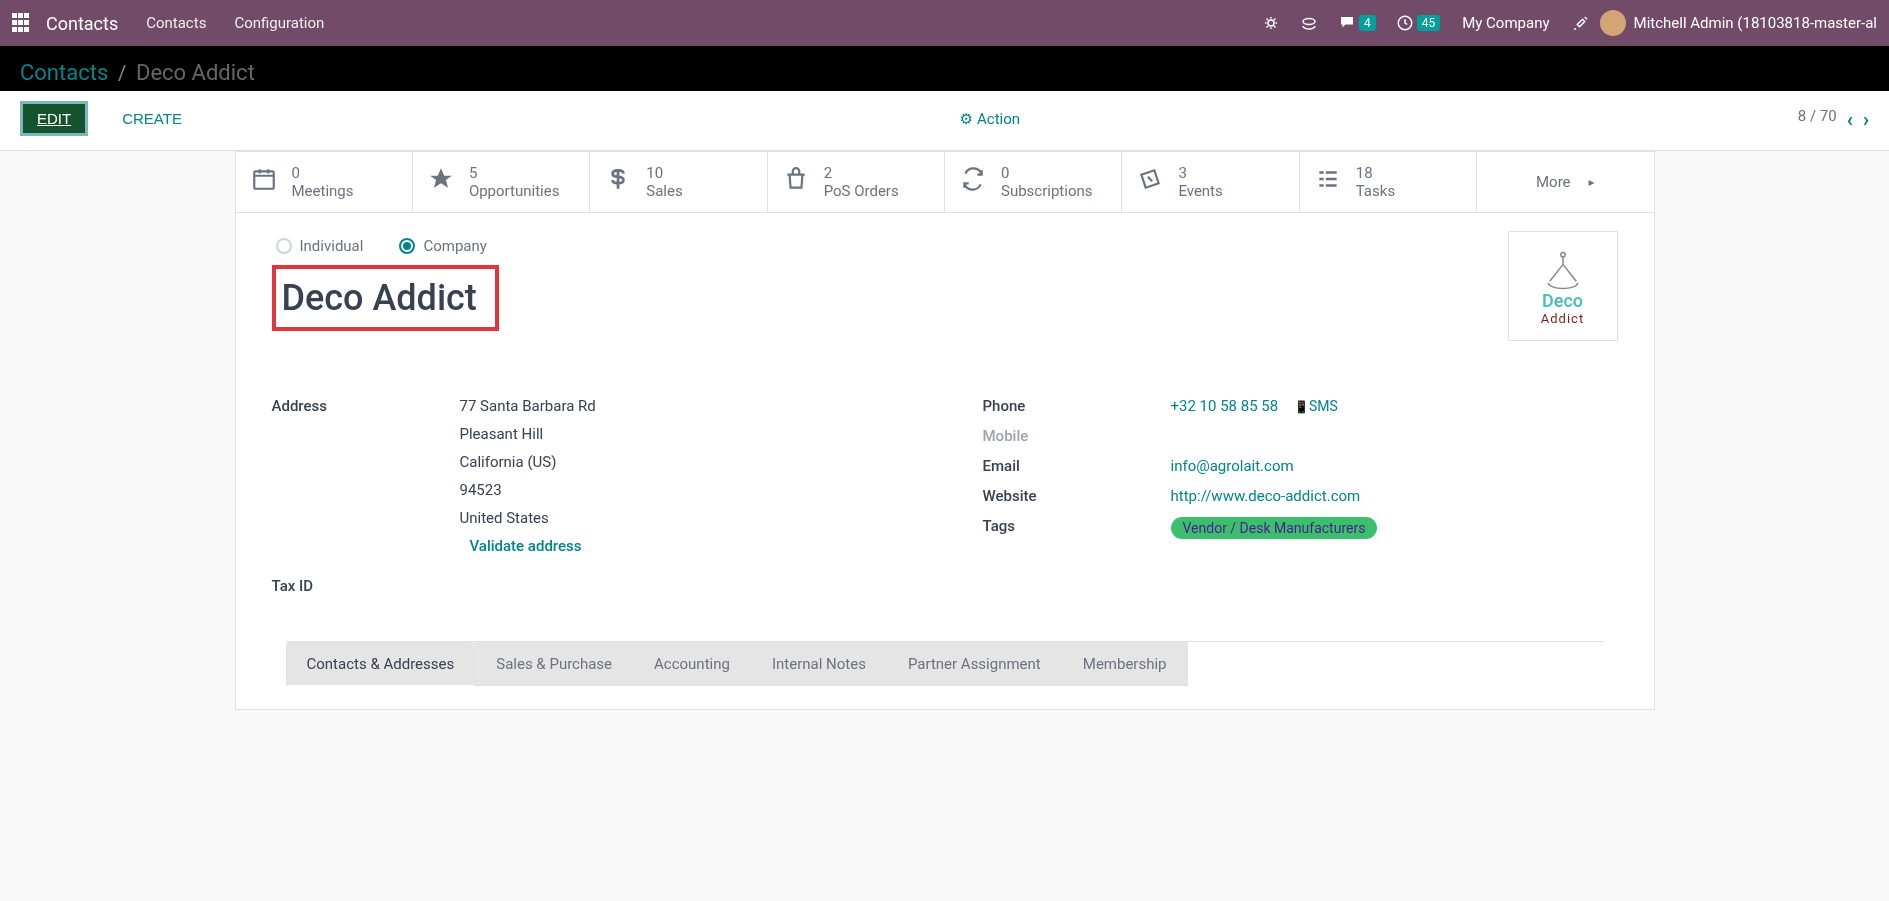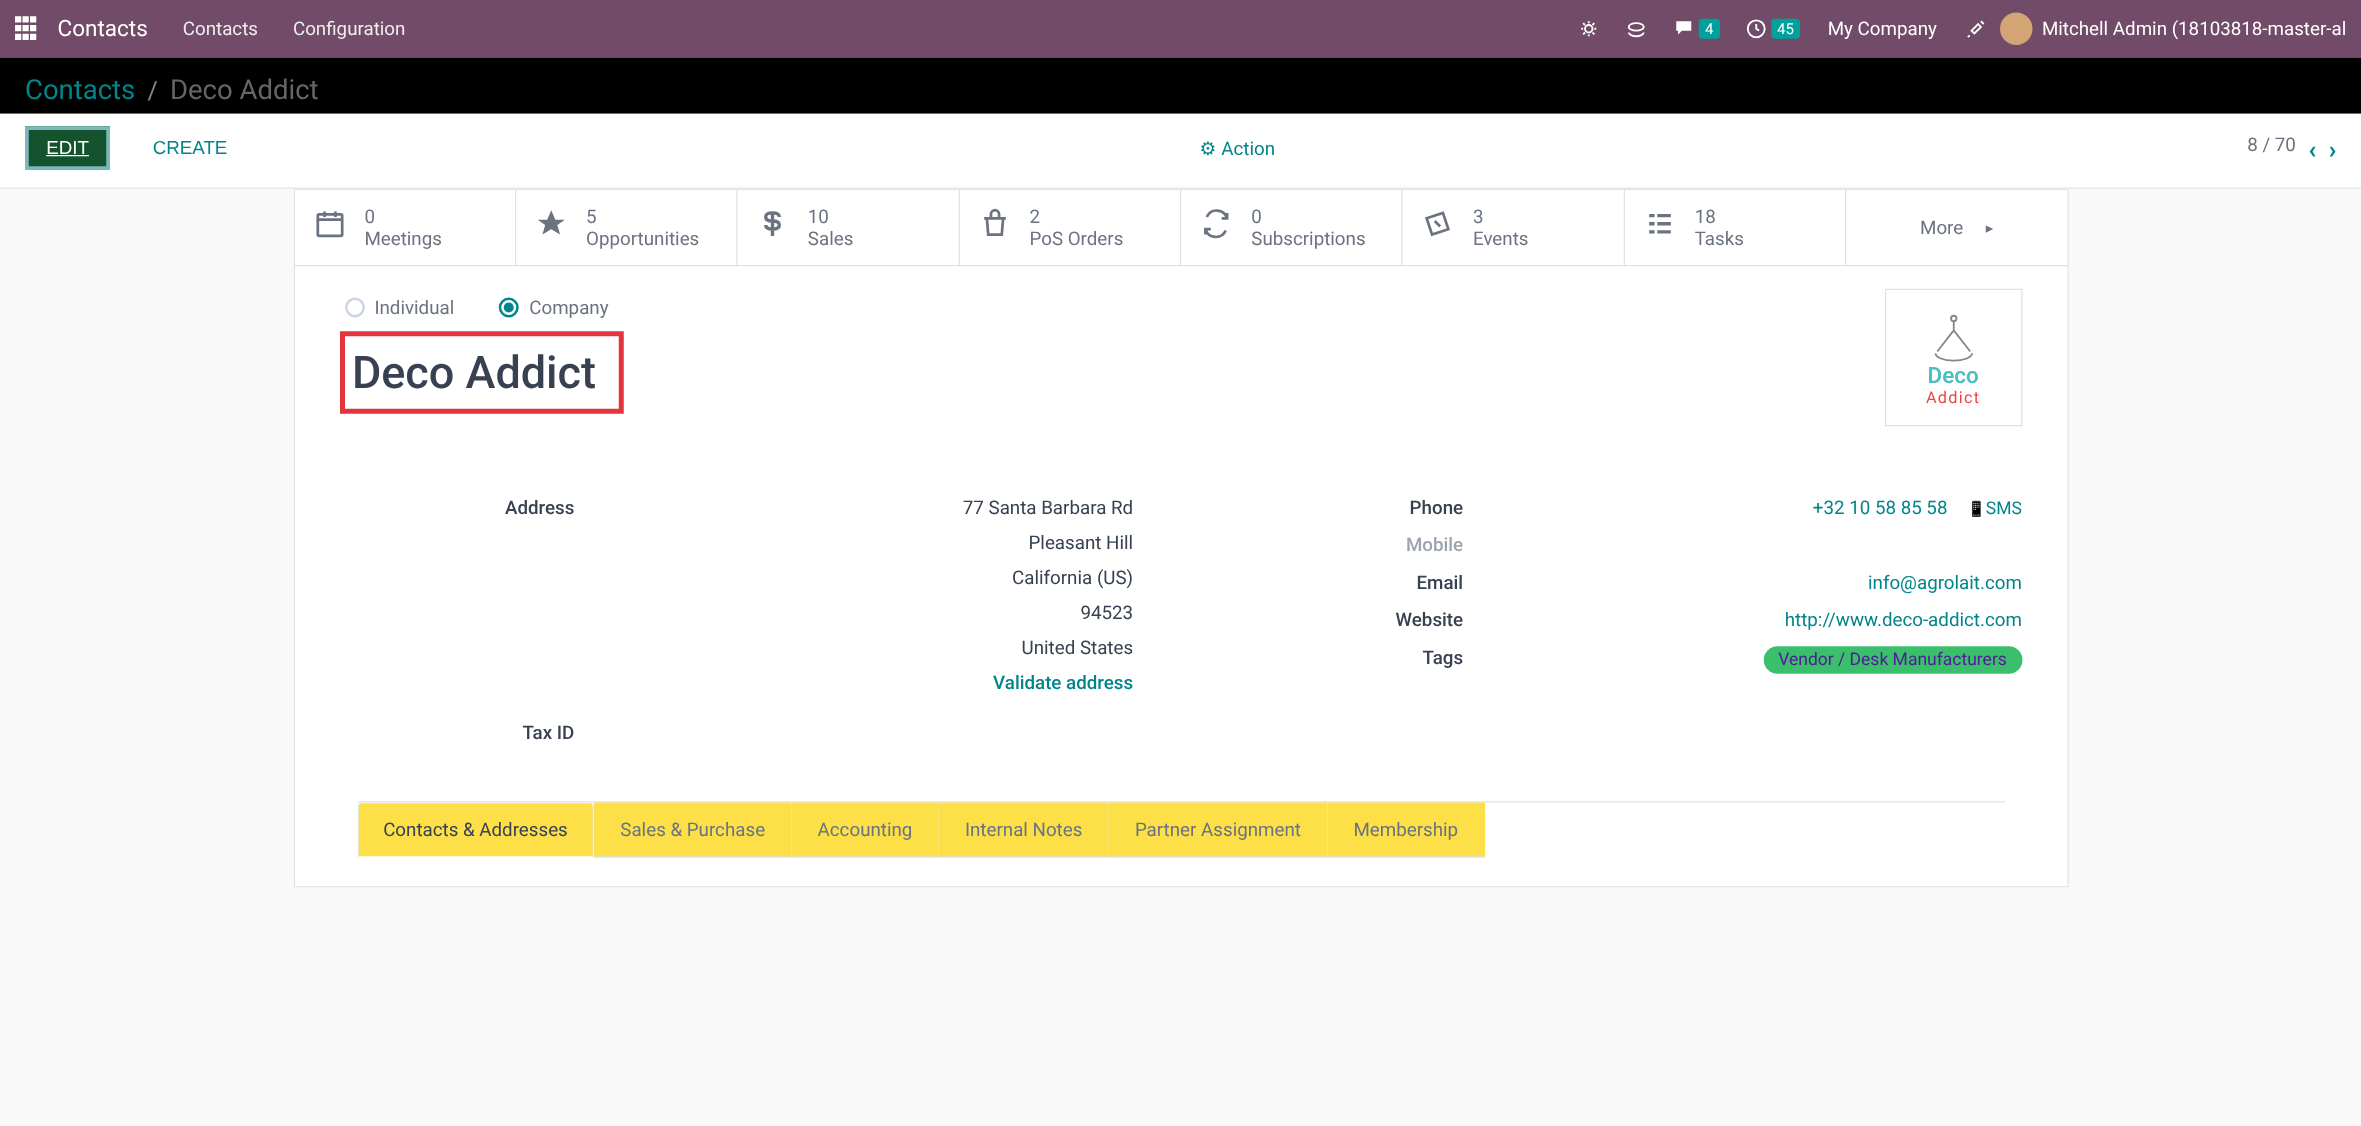--- a/index.html
+++ b/index.html
@@ -54,38 +54,38 @@
 .radio-circle { width: 16px; height: 16px; border: 2px solid #cbd5e1; border-radius: 50%; display: inline-block; position: relative; }
 .radio-circle.checked { border-color: #00858a; }
 .radio-circle.checked::after { content: ''; position: absolute; width: 8px; height: 8px; background: #00858a; border-radius: 50%; top: 2px; left: 2px; }
 
 .name-row { display: flex; align-items: flex-start; justify-content: space-between; }
 .company-name { font-size: 36px; font-weight: 500; color: #374151; }
 .highlight-box { border: 4px solid #e3353c; padding: 8px 18px 8px 6px; display: inline-block; }
 .logo-box { width: 110px; height: 110px; border: 1px solid #dee2e6; display: flex; flex-direction: column; align-items: center; justify-content: center; padding: 8px; color: #00858a; margin-top: -34px; }
 .logo-box svg { width: 44px; height: 44px; }
 .logo-box .logo-text { font-size: 18px; font-weight: 600; color: #4dbfbf; }
-.logo-box .logo-sub { font-size: 13px; color: #ef4444; letter-spacing: 1px; }
-
-.fields-row { display: flex; gap: 76px; margin-top: 56px; text-align: right; }
+.logo-box .logo-sub { font-size: 13px; color: #7f1d1d; letter-spacing: 1px; }
+
+.fields-row { display: flex; gap: 76px; margin-top: 56px; }
 .fields-col { flex: 1; }
 .field { display: flex; margin-bottom: 12px; }
 .field-label { width: 188px; color: #374151; font-weight: 500; font-size: 15px; }
 .field-label.muted { color: #9ca3af; }
 .field-value { flex: 1; color: #374151; font-size: 15px; }
 .field-value .addr-line { display: block; margin-bottom: 10px; }
 .field-value a { color: #00858a; text-decoration: none; }
 .sms-link { color: #00858a; font-size: 14px; margin-left: 12px; }
 .sms-icon { font-size: 12px; }
 .validate-link { color: #00858a; font-weight: 500; cursor: pointer; margin-left: 10px; }
 .tag-chip { background: #3CBF6C; color: #4c1d95; padding: 3px 12px; border-radius: 12px; font-size: 14px; display: inline-block; }
 
 
 .tabs-row { display: flex; border-top: 1px solid #dee2e6; margin: 34px 14px 0 14px; }
-.tab { padding: 12px 20px; border: 1px solid transparent; border-bottom: none; color: #6b7280; cursor: pointer; font-size: 15px; margin-bottom: -1px; background: #fde047; }
+.tab { padding: 12px 20px; border: 1px solid transparent; border-bottom: none; color: #6b7280; cursor: pointer; font-size: 15px; margin-bottom: -1px; background: #e5e5e5; }
 .tab.active { border-color: #dee2e6; border-top: 1px solid #dee2e6; color: #374151; border-radius: 4px 4px 0 0; position: relative; }
 .tab.active::after { content:''; position:absolute; left:0; right:0; bottom:-1px; height:2px; background:#fff; }
 .tab:not(.active) { border-bottom: 1px solid #dee2e6; }
 </style>
 </head>
 <body>
 
 <div class="navbar">
   <div class="apps-icon">
     <span></span>

